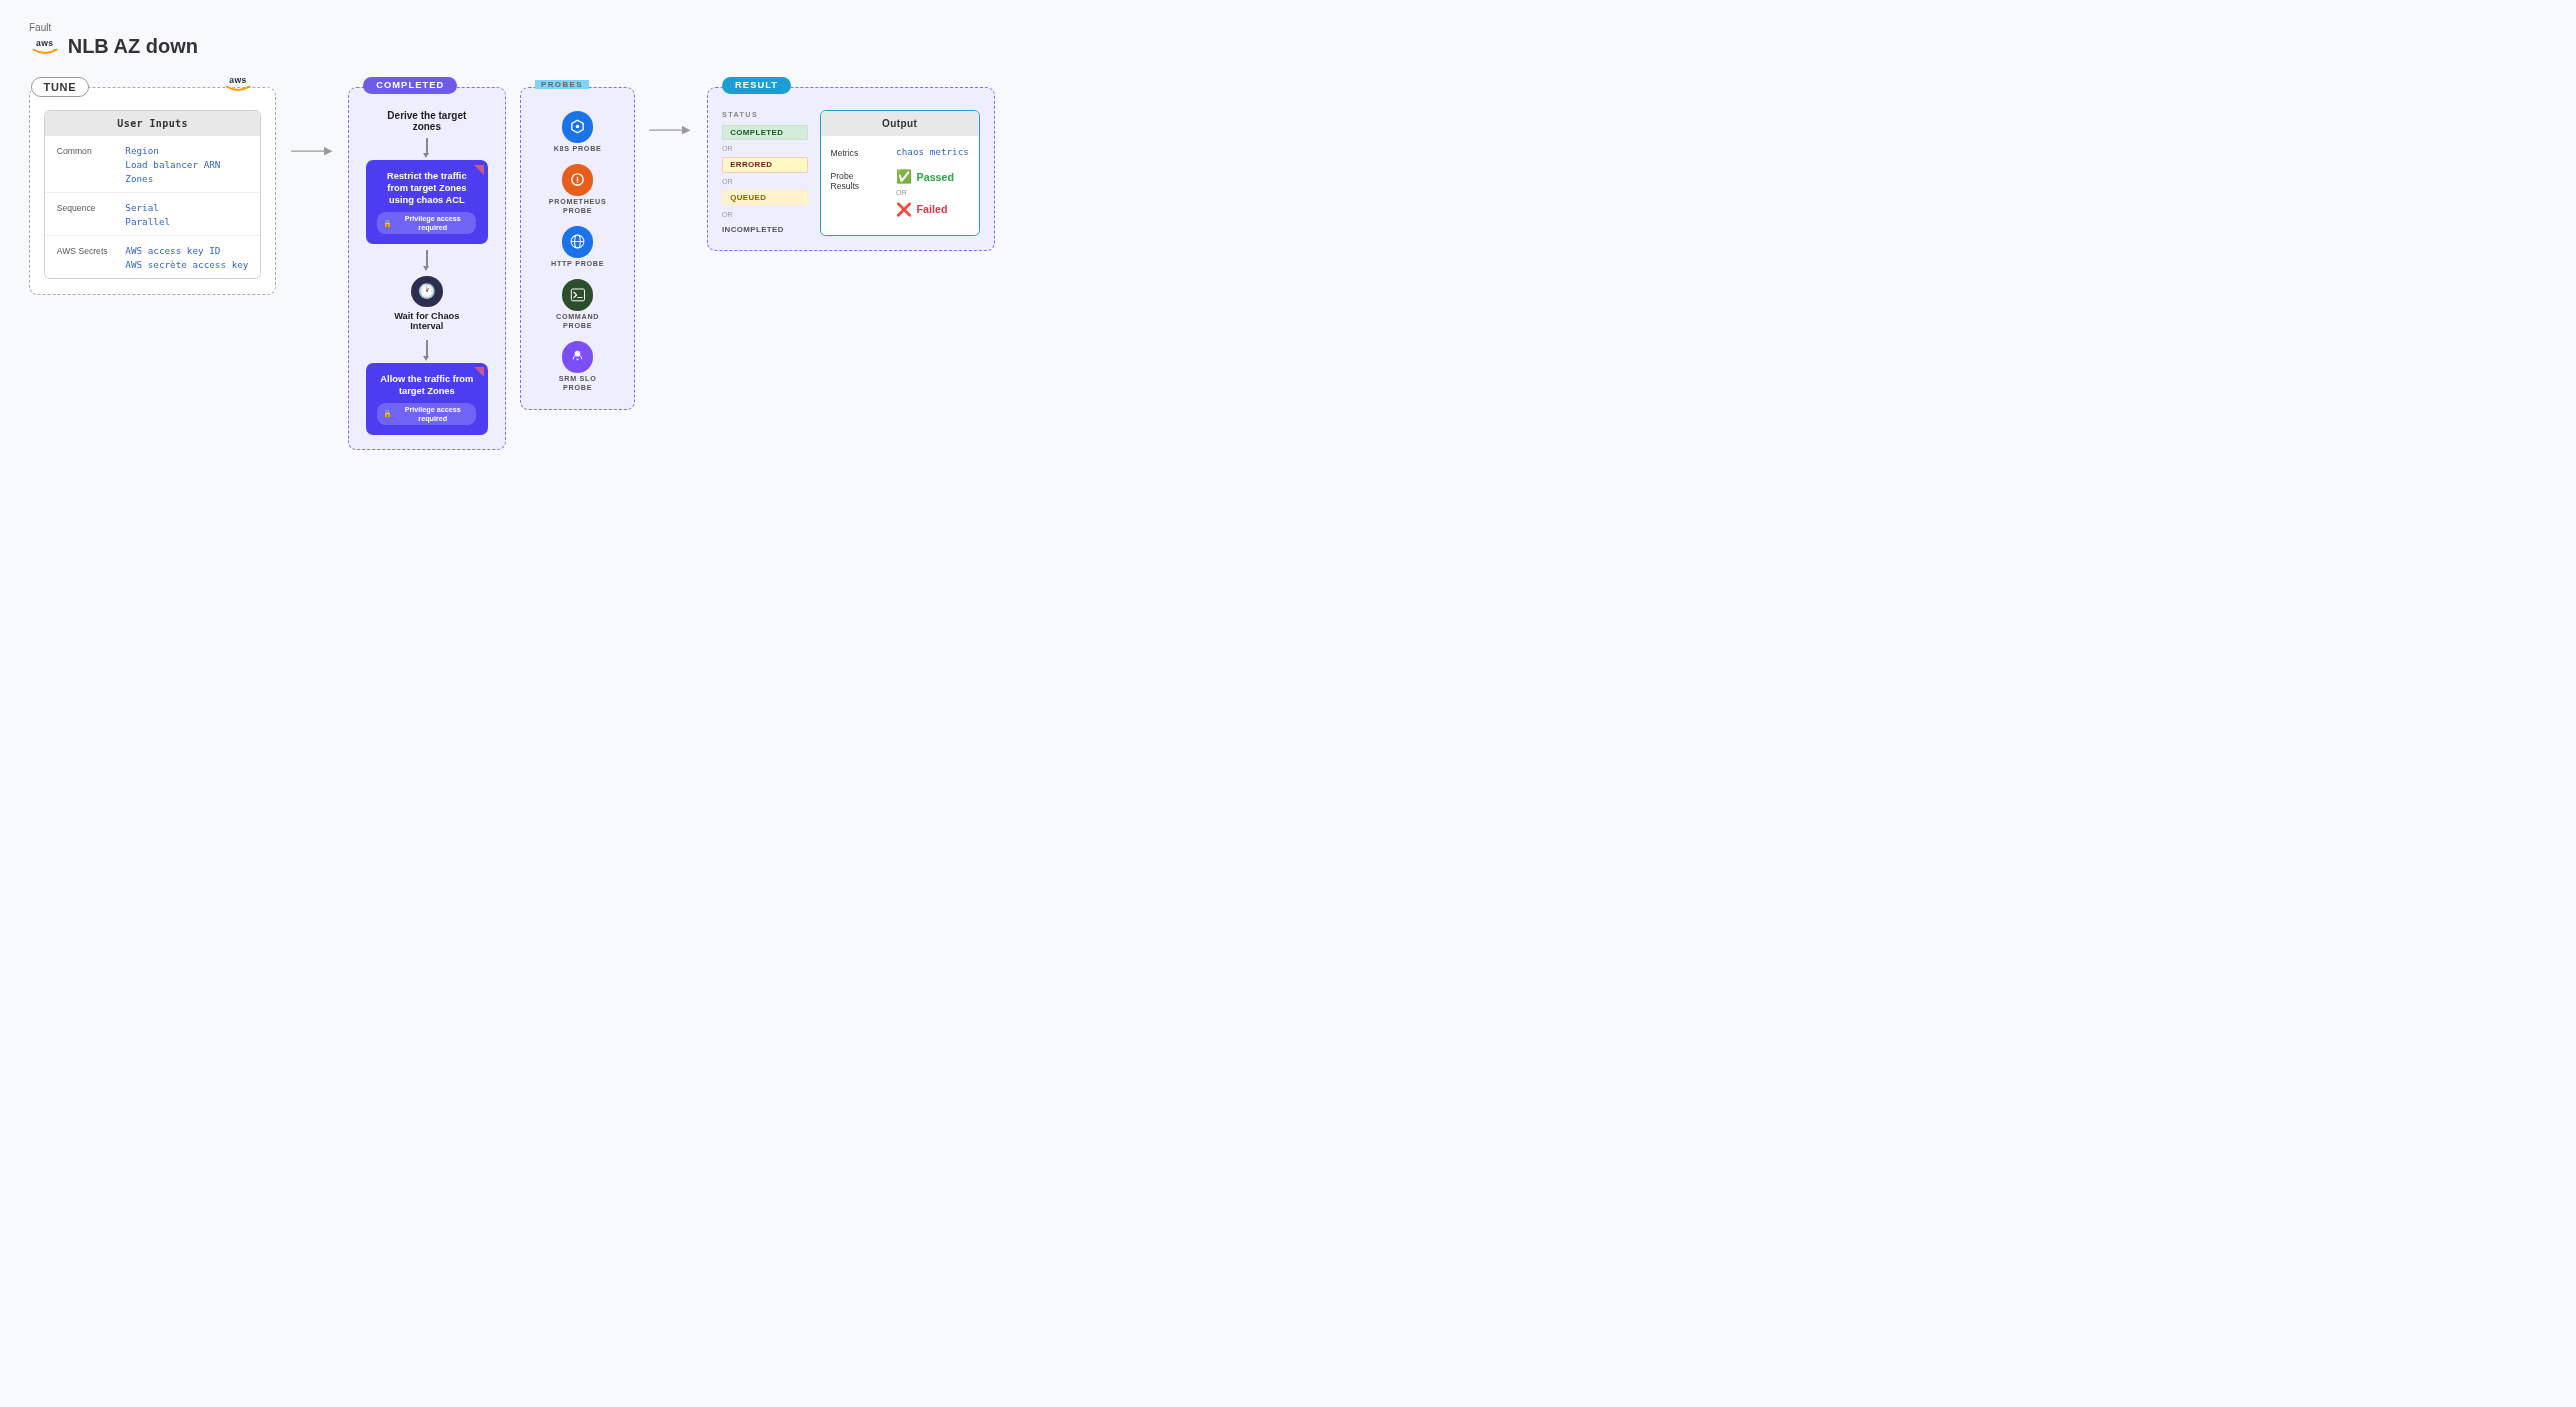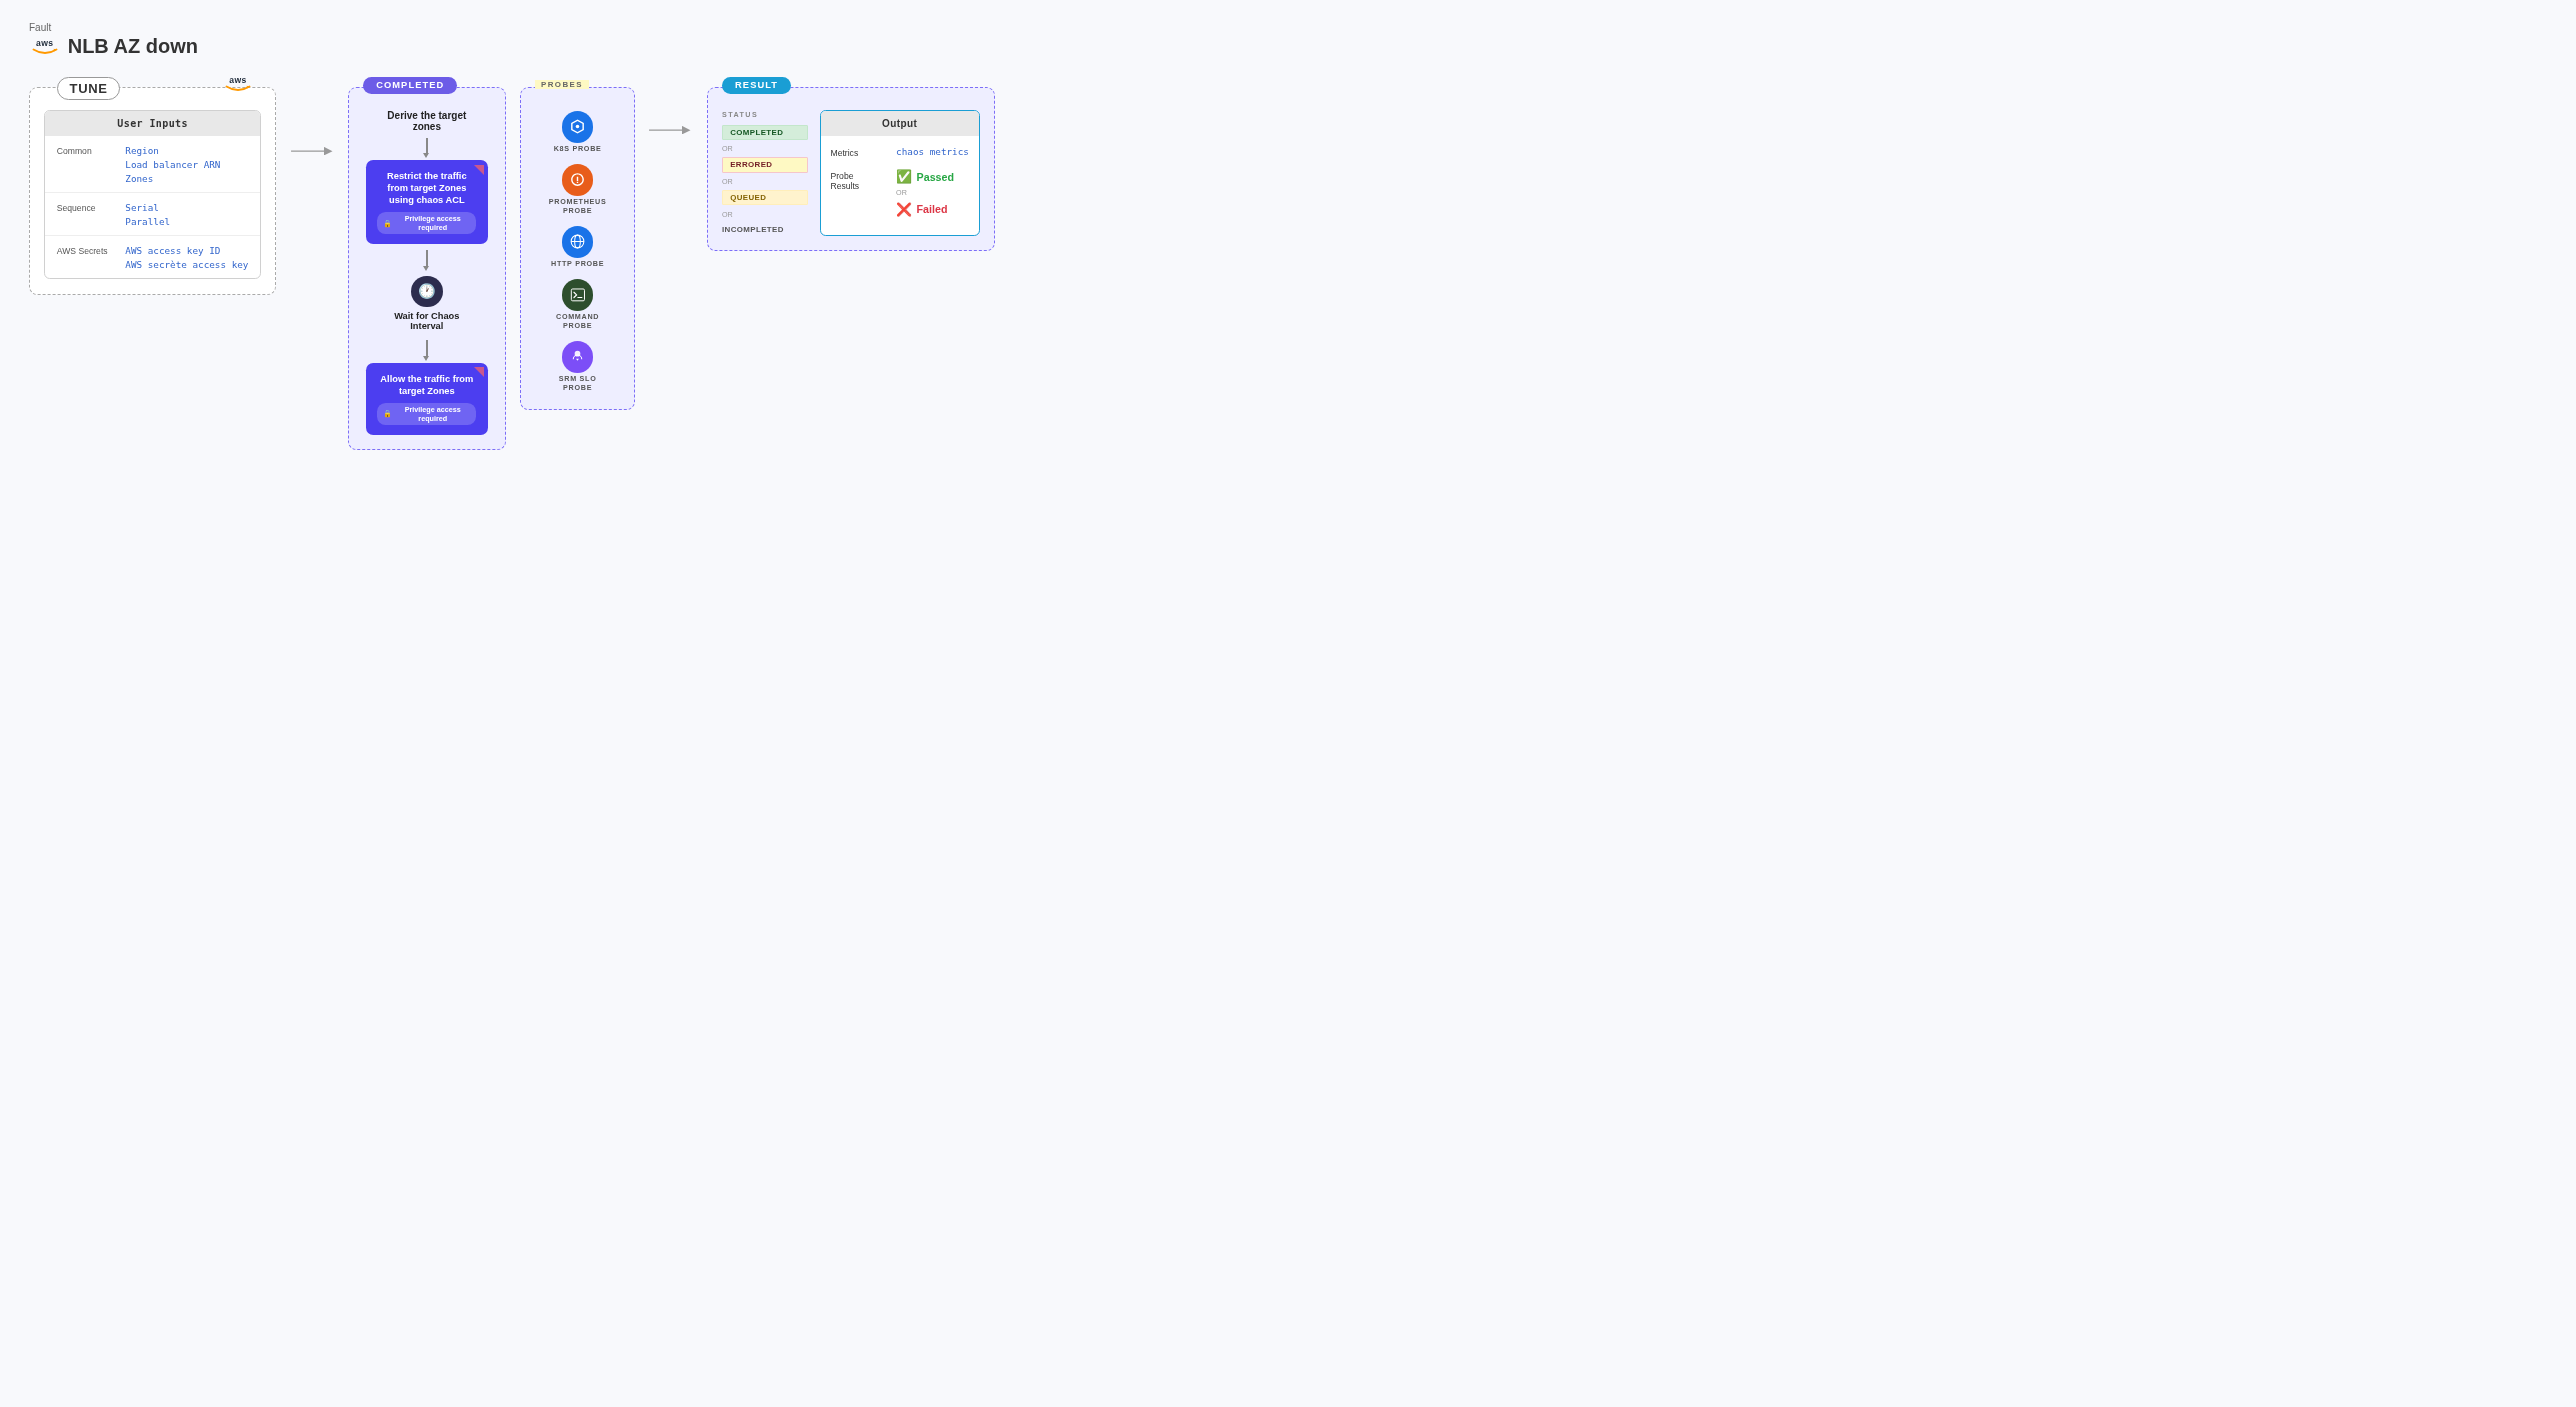--- a/index.html
+++ b/index.html
@@ -51,26 +51,26 @@
       border: 1.4px dashed #aaa;
       border-radius: 8.6px;
       padding: 14.3px;
       min-width: 186px;
       position: relative;
       background: #fff;
     }
     .tune-badge {
       position: absolute;
       top: -11.5px;
-      left: 27px;
+      left: 1px;
       background: #fff;
       border: 1.1px solid #999;
       border-radius: 14.3px;
       padding: 2.9px 11.5px;
-      font-size: 13px;
+      font-size: 11px;
       font-weight: 600;
       letter-spacing: 0.7px;
       color: #333;
     }
     .aws-logo-tune {
       position: absolute;
       top: -13px;
       right: 21.5px;
     }
     .user-inputs-box {
@@ -236,21 +236,21 @@
       border-radius: 8.6px;
       padding: 17px 14.3px;
       min-width: 115px;
       position: relative;
       background: #eeeeff;
     }
     .probes-label {
       position: absolute;
       top: -8.6px;
       left: 14.3px;
-      background: #fef9c3;
+      background: #7dd3fc;
       padding: 0 5.7px;
       font-size: 7.9px;
       font-weight: 700;
       letter-spacing: 1.4px;
       color: #666;
     }
     .probes-list {
       display: flex;
       flex-direction: column;
       align-items: center;

